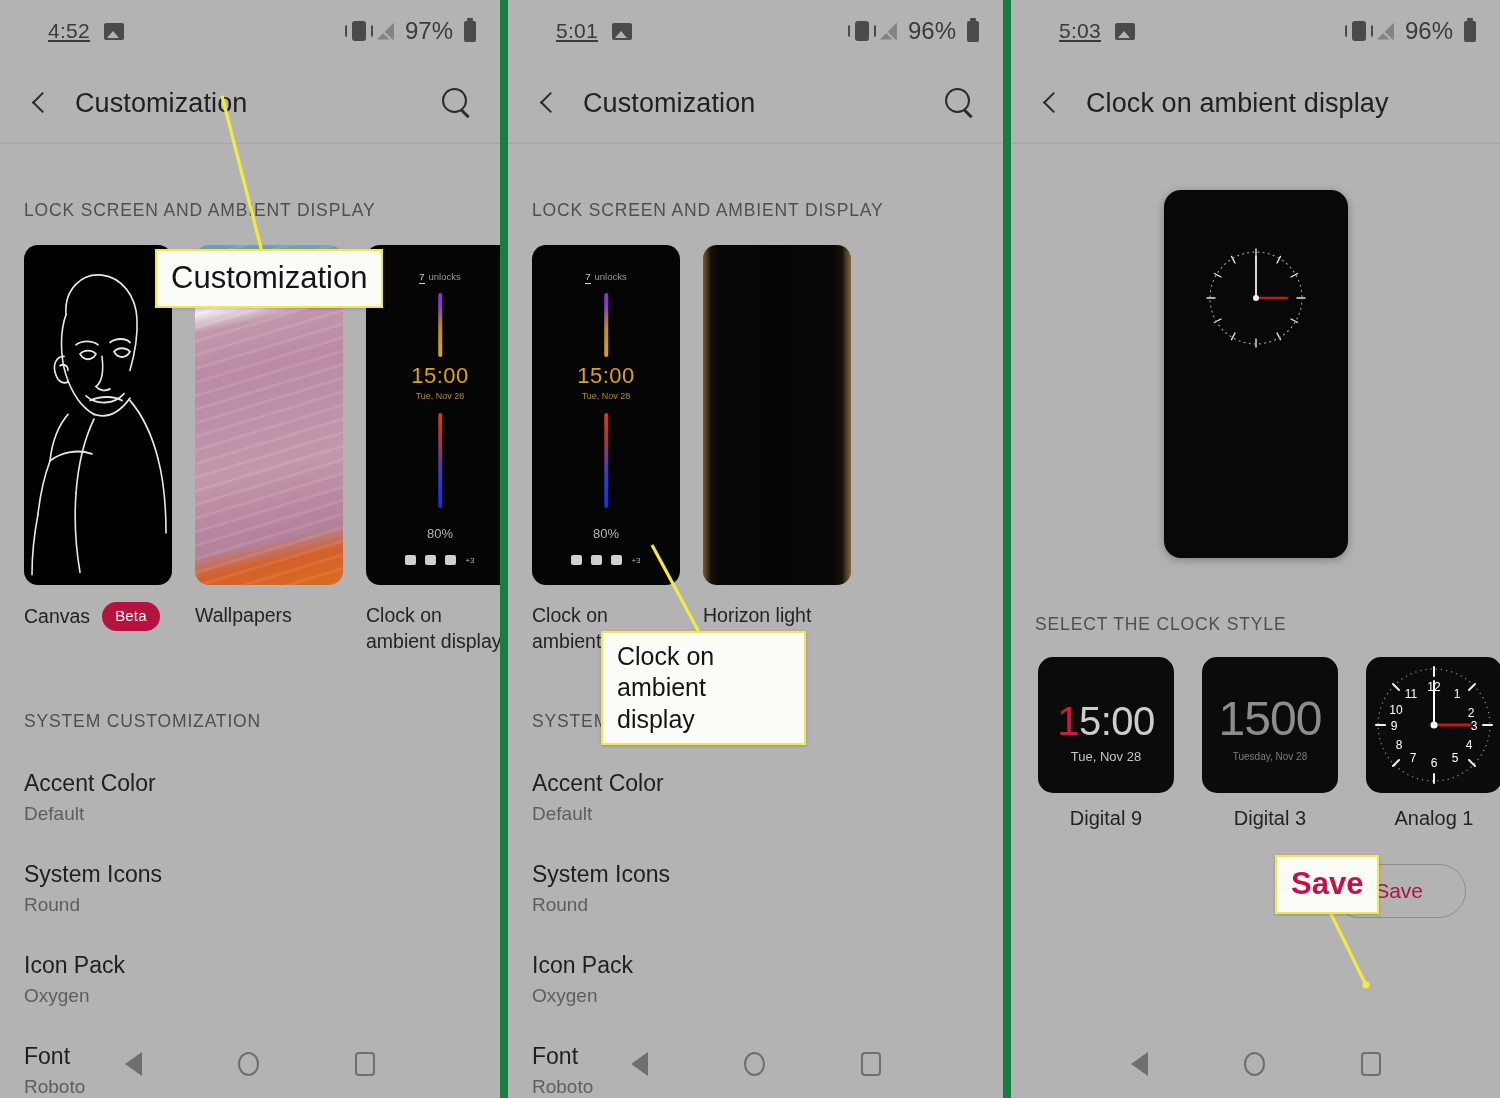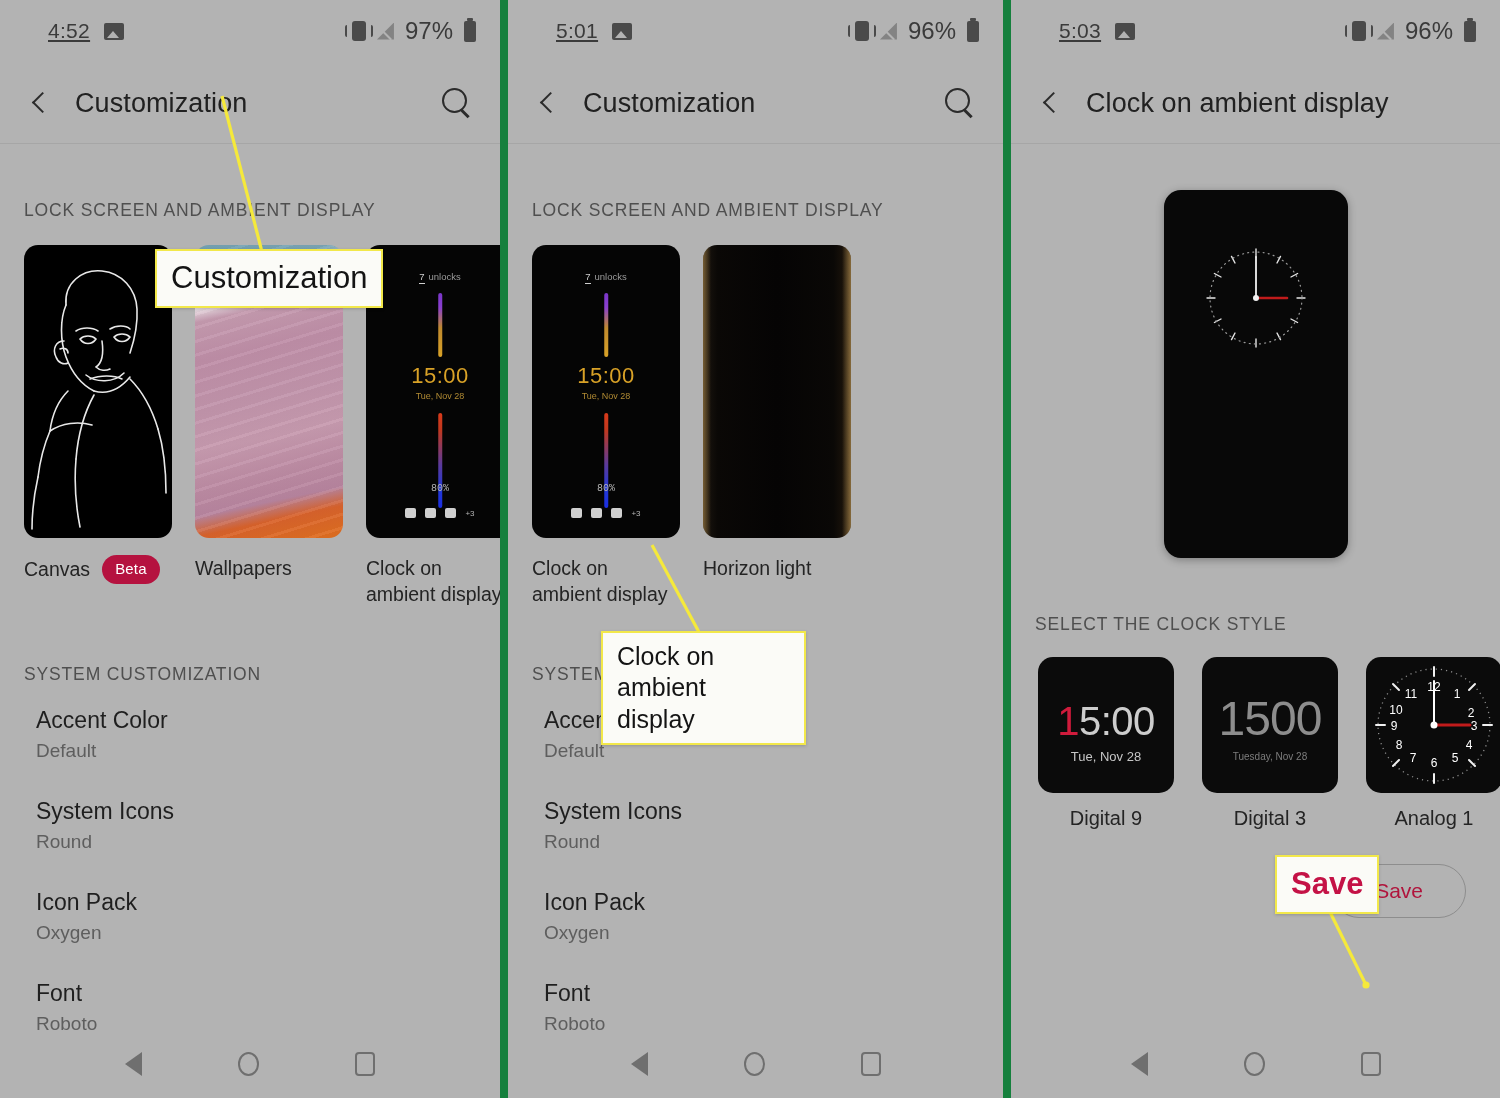--- a/index.html
+++ b/index.html
@@ -109,21 +109,21 @@
   }
   .section-label.sys { margin-top: 56px; }
 
   
   .tile-row {
     display: flex; gap: 23px; padding: 0 24px; margin-top: 24px;
     align-items: flex-start;
   }
   .tile { flex: 0 0 148px; }
   .tile-art {
-    width: 148px; height: 293px; border-radius: 14px; overflow: hidden;
+    width: 148px; height: 340px; border-radius: 14px; overflow: hidden;
     background: #000; position: relative;
   }
   .tile-label {
     margin-top: 17px; font-size: 19.5px; color: #242424; line-height: 1.35;
     display: flex; align-items: center; gap: 12px; flex-wrap: wrap;
   }
   .beta-badge {
     background: #b5123f; color: #fff; font-size: 15px;
     padding: 4px 13px 5px; border-radius: 20px; letter-spacing: .2px;
   }
@@ -171,21 +171,21 @@
     position:absolute; top: 146px; left:0; right:0; text-align:center;
     font-size: 9px; color:#b08a33;
   }
   .amb-bar-bot {
     position:absolute; top: 168px; left: 50%; transform: translateX(-50%);
     width: 3.5px; height: 95px; border-radius: 2px;
     background: linear-gradient(180deg,#d93a1a 0%,#c0381f 18%,#5a3a9c 55%,#2238d6 80%,#1b2ee0 100%);
   }
   .amb-batt {
     position:absolute; bottom: 44px; left:0; right:0; text-align:center;
-    font-size: 10px; color:#b5b5b5;font-family:Liberation Mono, monospace;
+    font-size: 13px; color:#b5b5b5;
   }
   .amb-apps {
     position:absolute; bottom: 20px; left:0; right:0;
     display:flex; justify-content:center; gap:9px; align-items:center;
   }
   .amb-apps i {
     width: 11px; height: 10px; background:#d0d0d0; border-radius:2px; display:block;
   }
   .amb-apps i.fb { background:#d0d0d0; }
   .amb-apps em { font-style:normal; font-size:8px; color:#b5b5b5; }
@@ -227,21 +227,21 @@
   .hz-art::before {
     content:""; position:absolute; left:0; top:0; bottom:0; width: 8px;
     background: linear-gradient(90deg, rgba(190,150,80,.55), rgba(0,0,0,0));
   }
   .hz-art::after {
     content:""; position:absolute; right:0; top:0; bottom:0; width: 9px;
     background: linear-gradient(270deg, rgba(200,160,90,.60), rgba(0,0,0,0));
   }
 
   
-  .settings-list { padding: 0 36px; margin-top: 22px; }
+  .settings-list { padding: 0 24px; margin-top: 38px; }
   .setting-row { margin-bottom: 36px; }
   .setting-title { font-size: 23px; color: #1f1f1f; }
   .setting-value { font-size: 19px; color: #5e5e5e; margin-top: 6px; }
 
   
   .preview-wrap {
     display:flex; justify-content:center; margin-top: 46px;
   }
   .preview-phone {
     width: 184px; height: 368px; background: #080808; border-radius: 17px;

